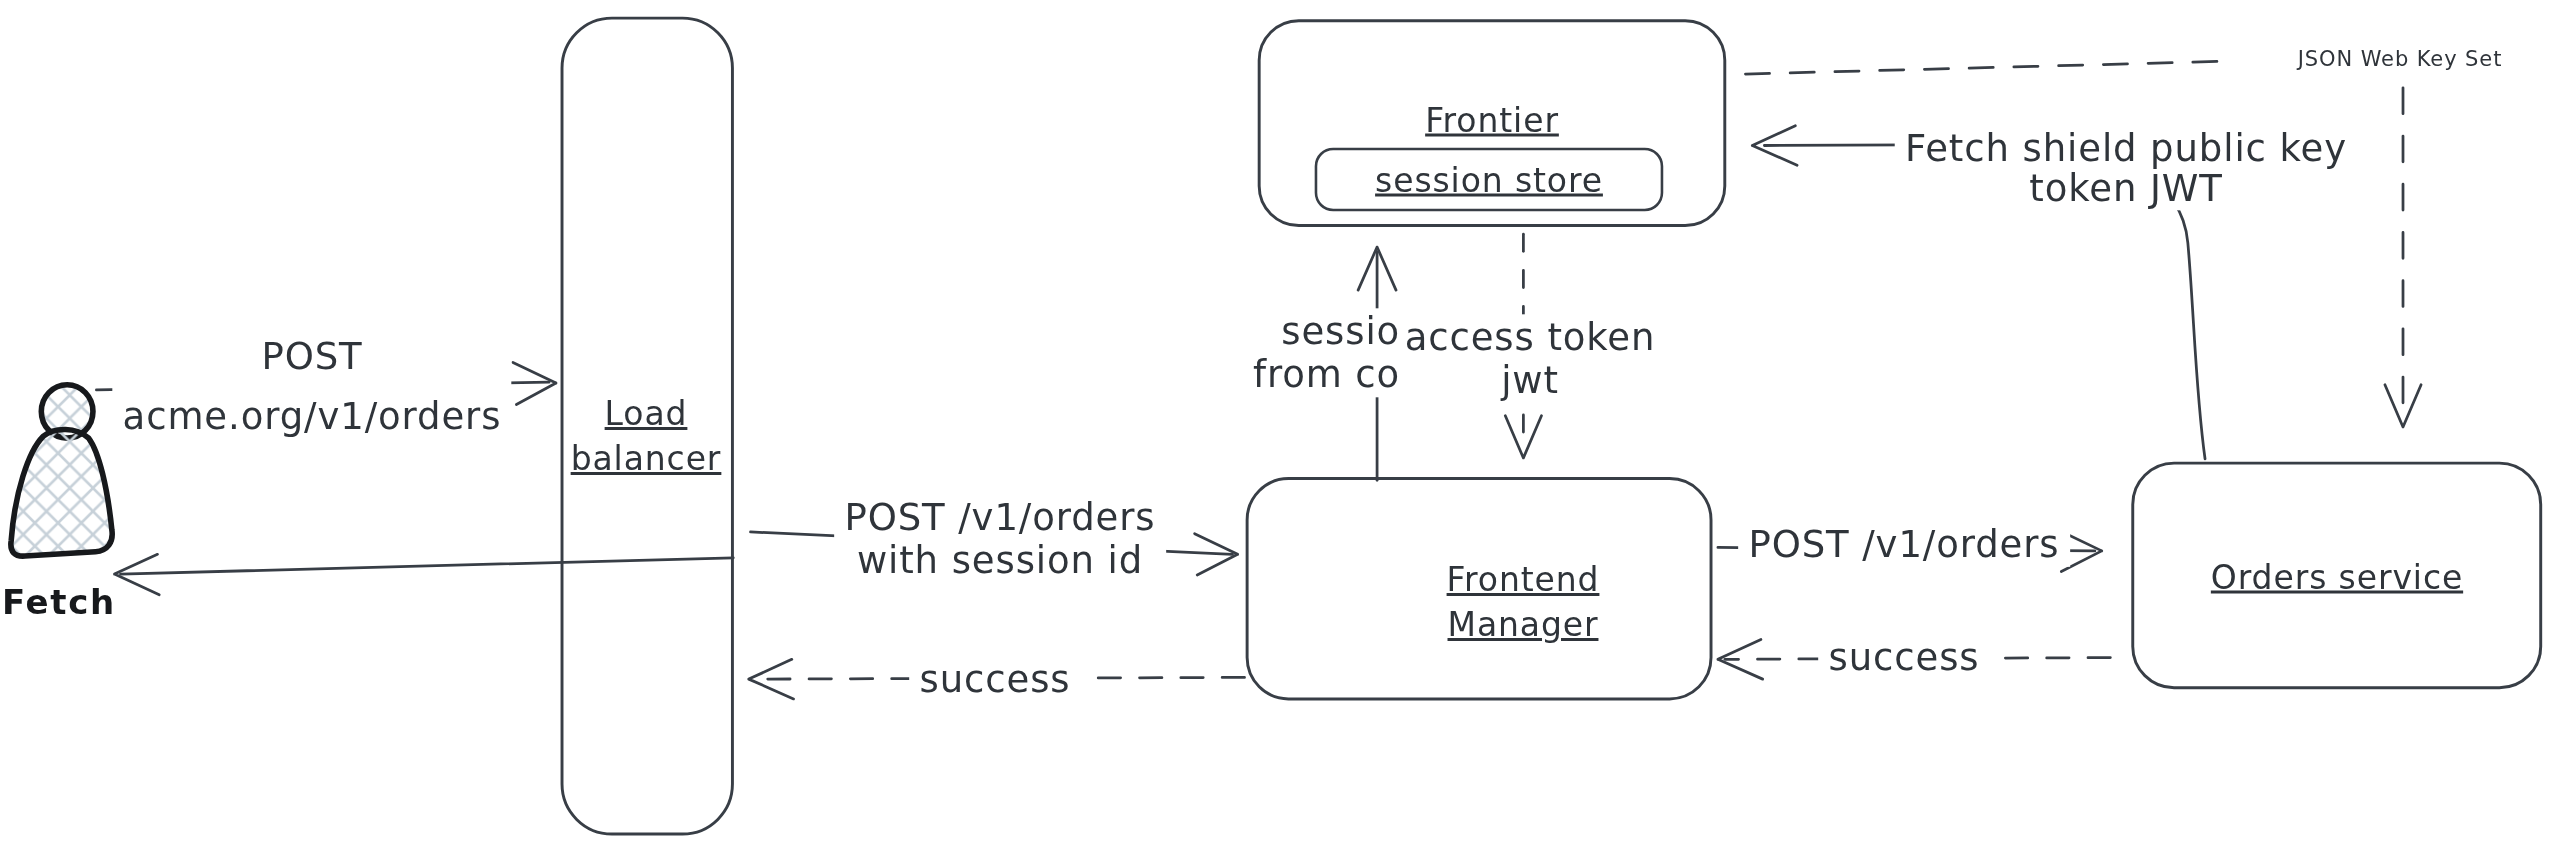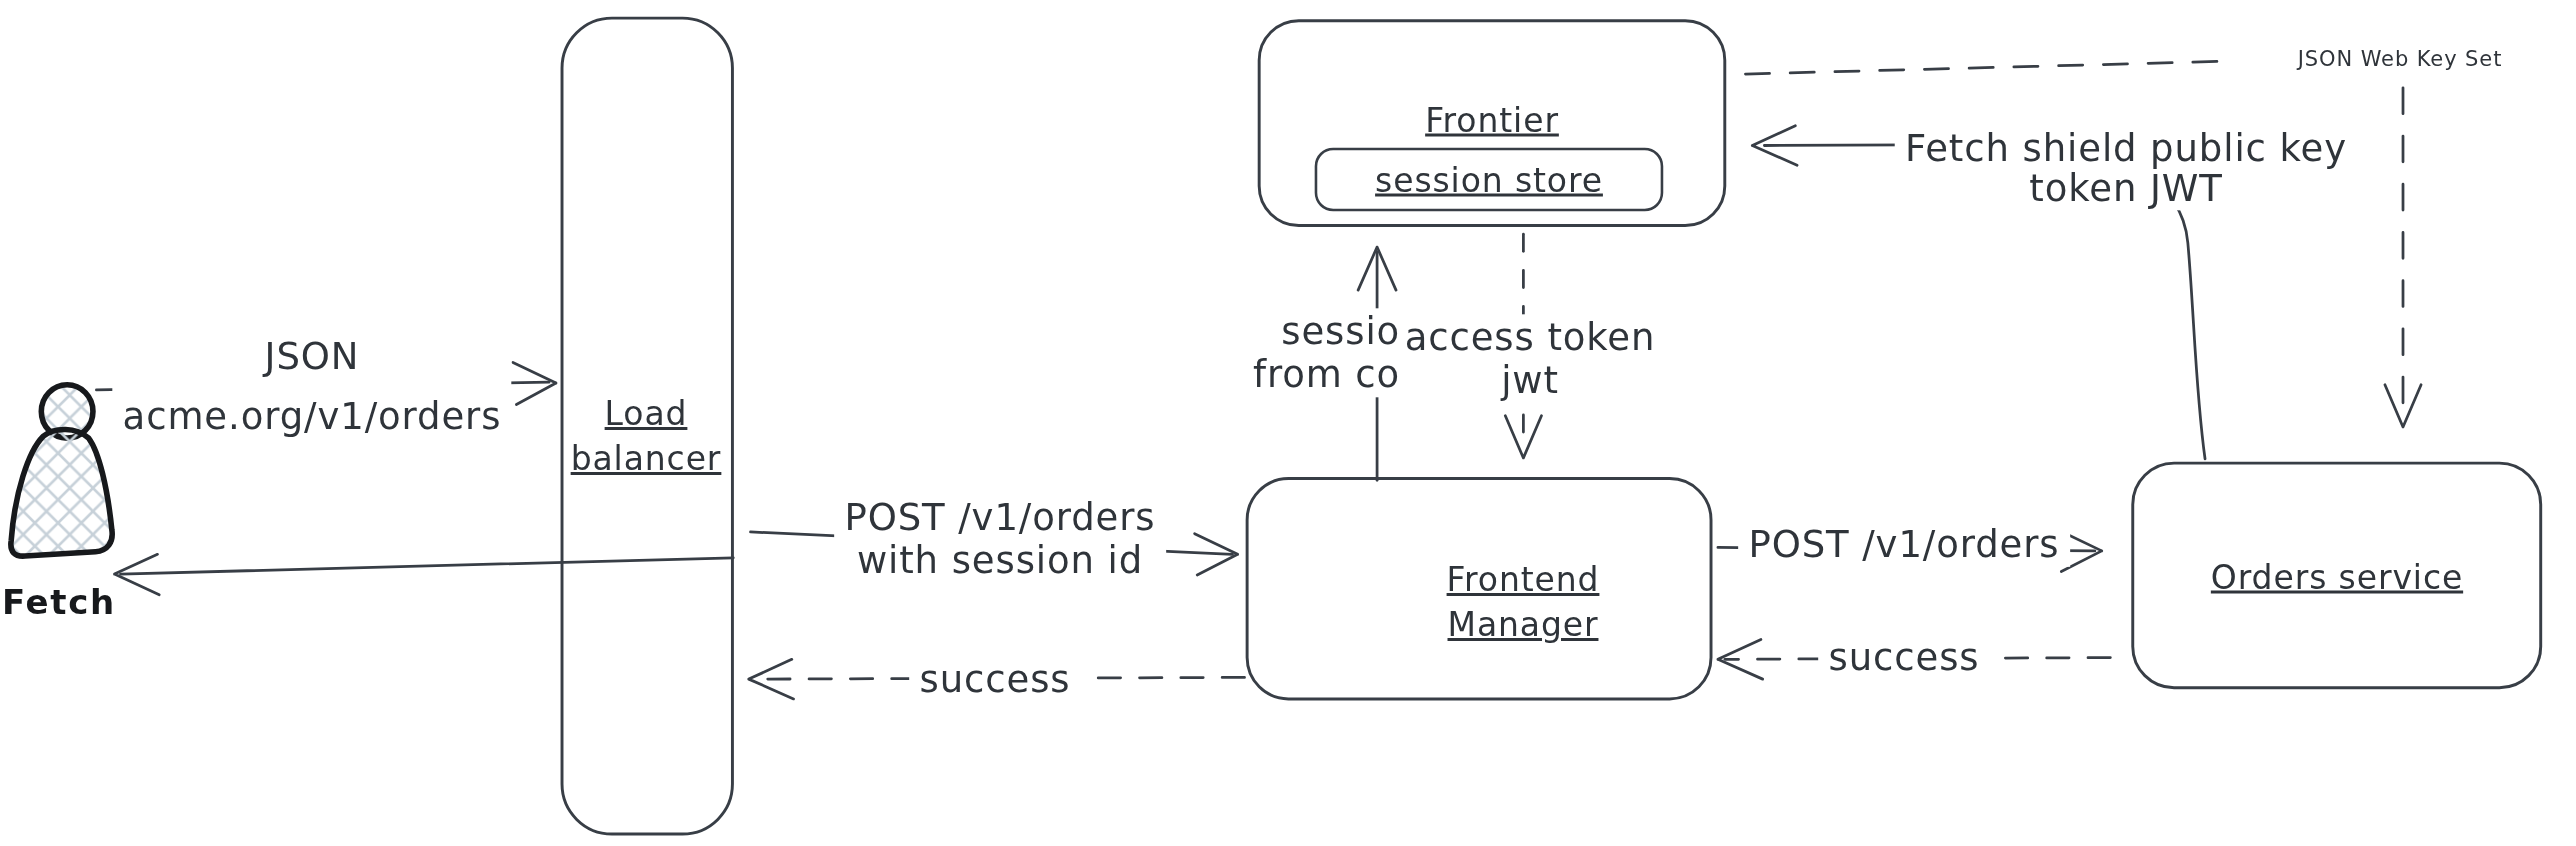--- a/index.html
+++ b/index.html
@@ -116,21 +116,21 @@
       <g>
         <path d="M2792,102 L2792,488" stroke-dasharray="30 26"></path>
         <path d="M2792,496 L2771,447 M2792,496 L2813,447"></path>
       </g>
     </g>
   </svg>
 
   <div class="lbl user-name" style="left:59px;top:602px;">Fetch</div>
 
   <div class="lbl bg wide-lines" style="left:312px;top:387px;">
-    <div>JSON</div>
+    <div>POST</div>
     <div>acme.org/v1/orders</div>
   </div>
 
   <div class="lbl title" style="left:646px;top:436px;">
     <div>Load</div>
     <div>balancer</div>
   </div>
 
   <div class="lbl bg" style="left:1000px;top:539px;">
     <div>POST /v1/orders</div>

